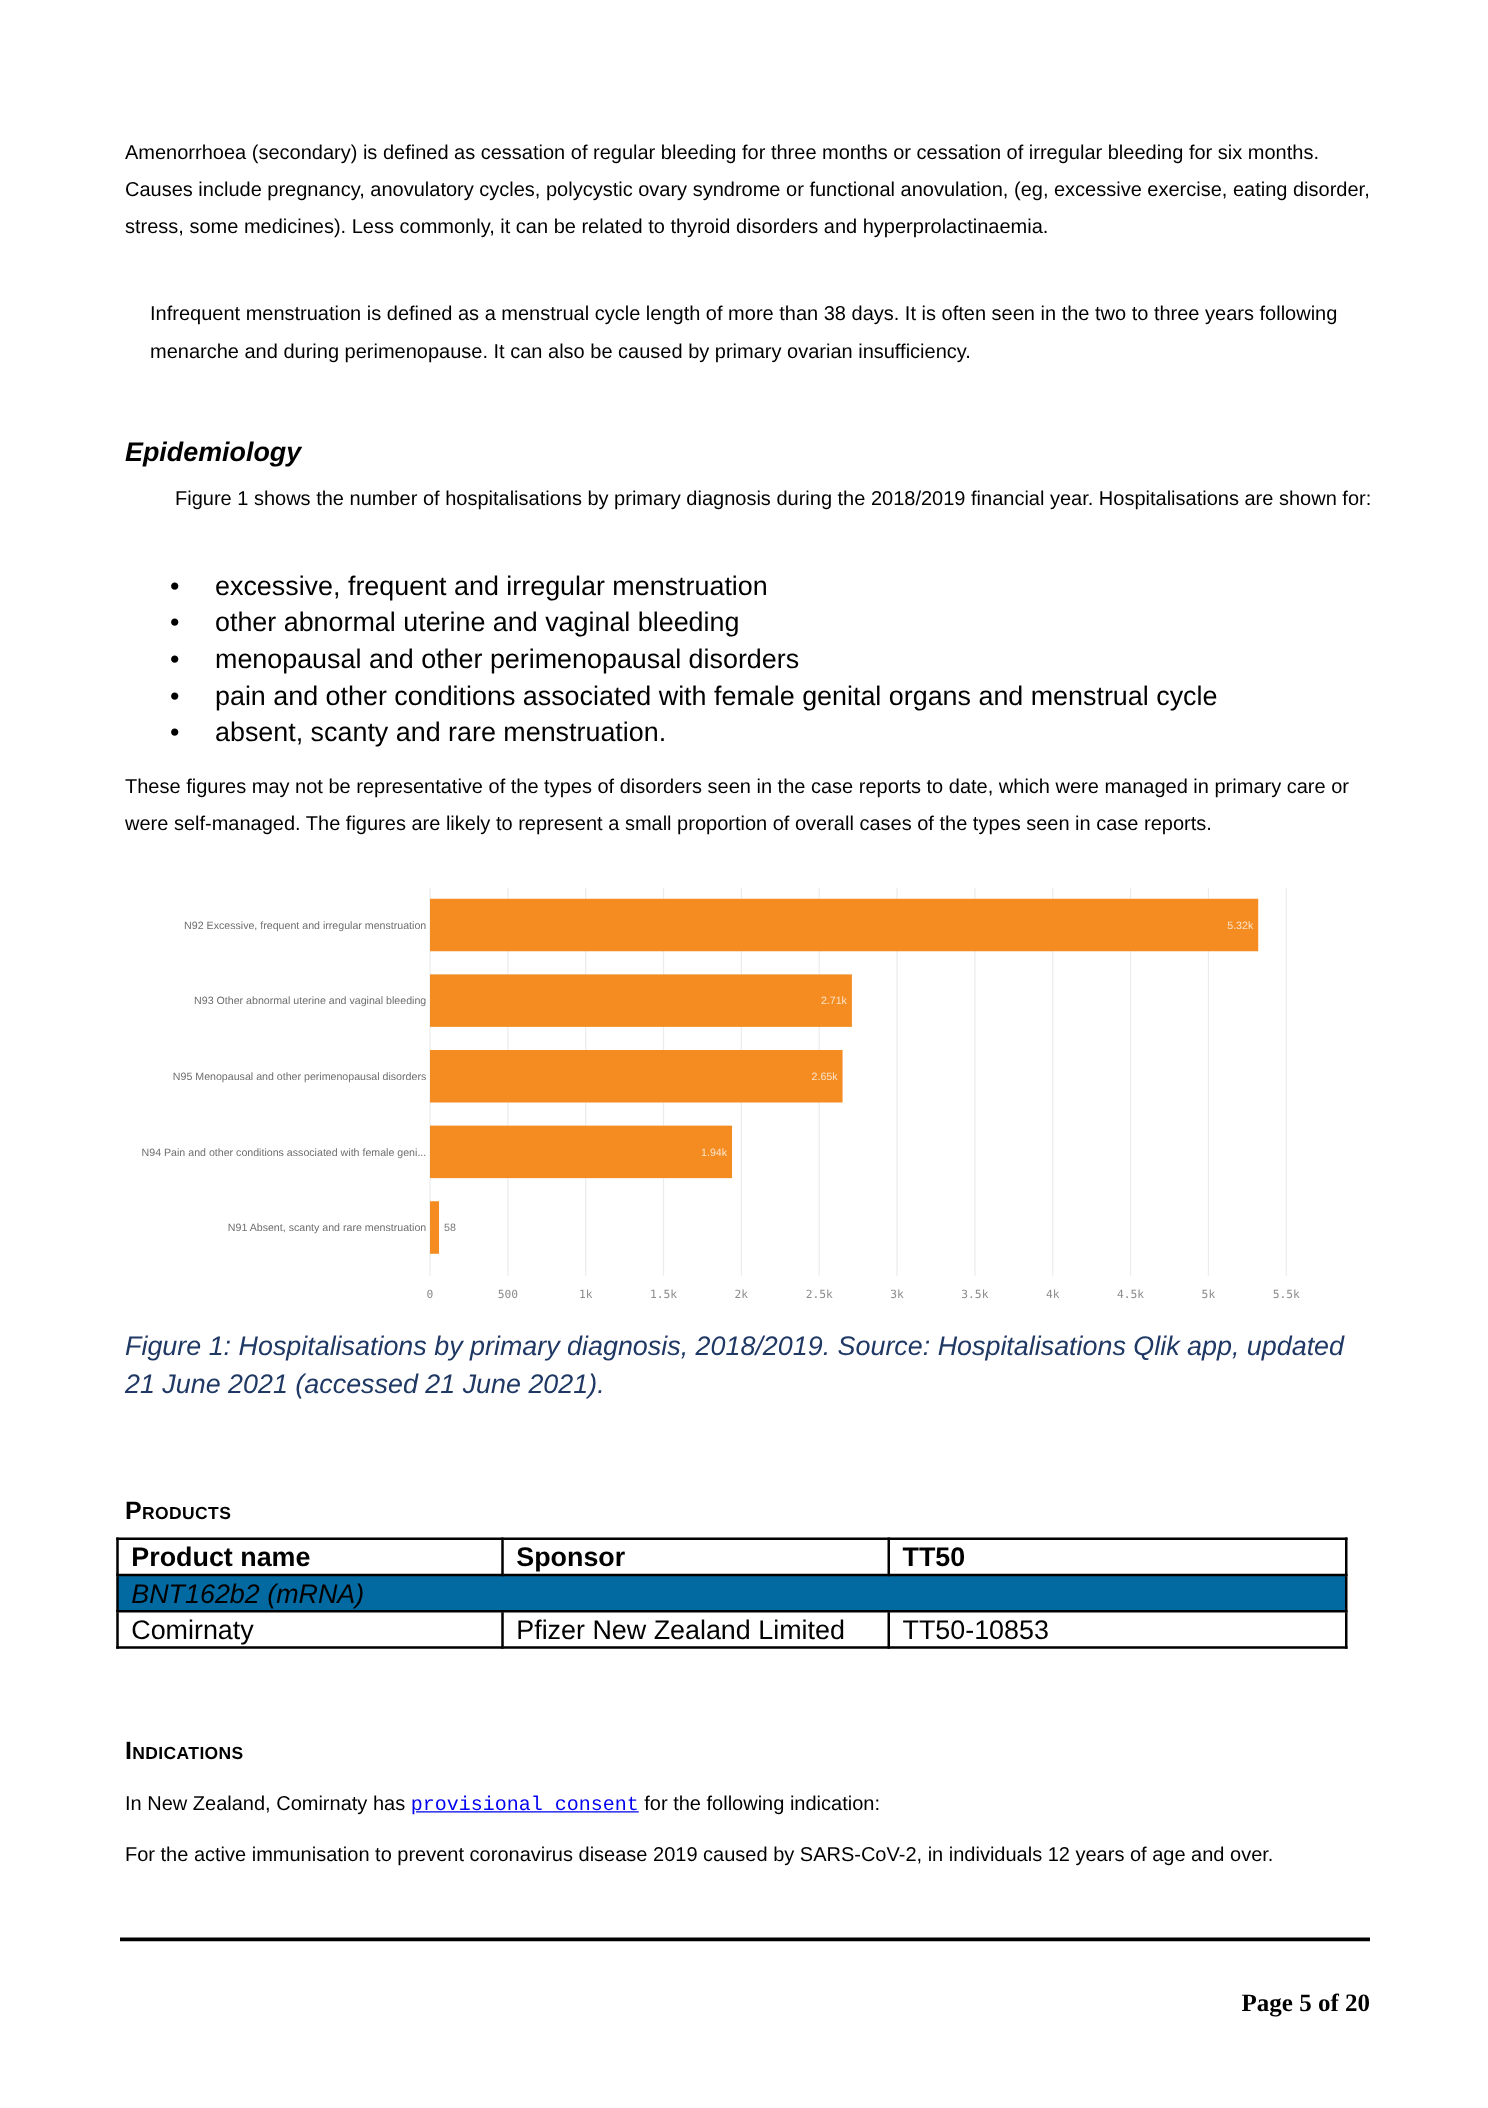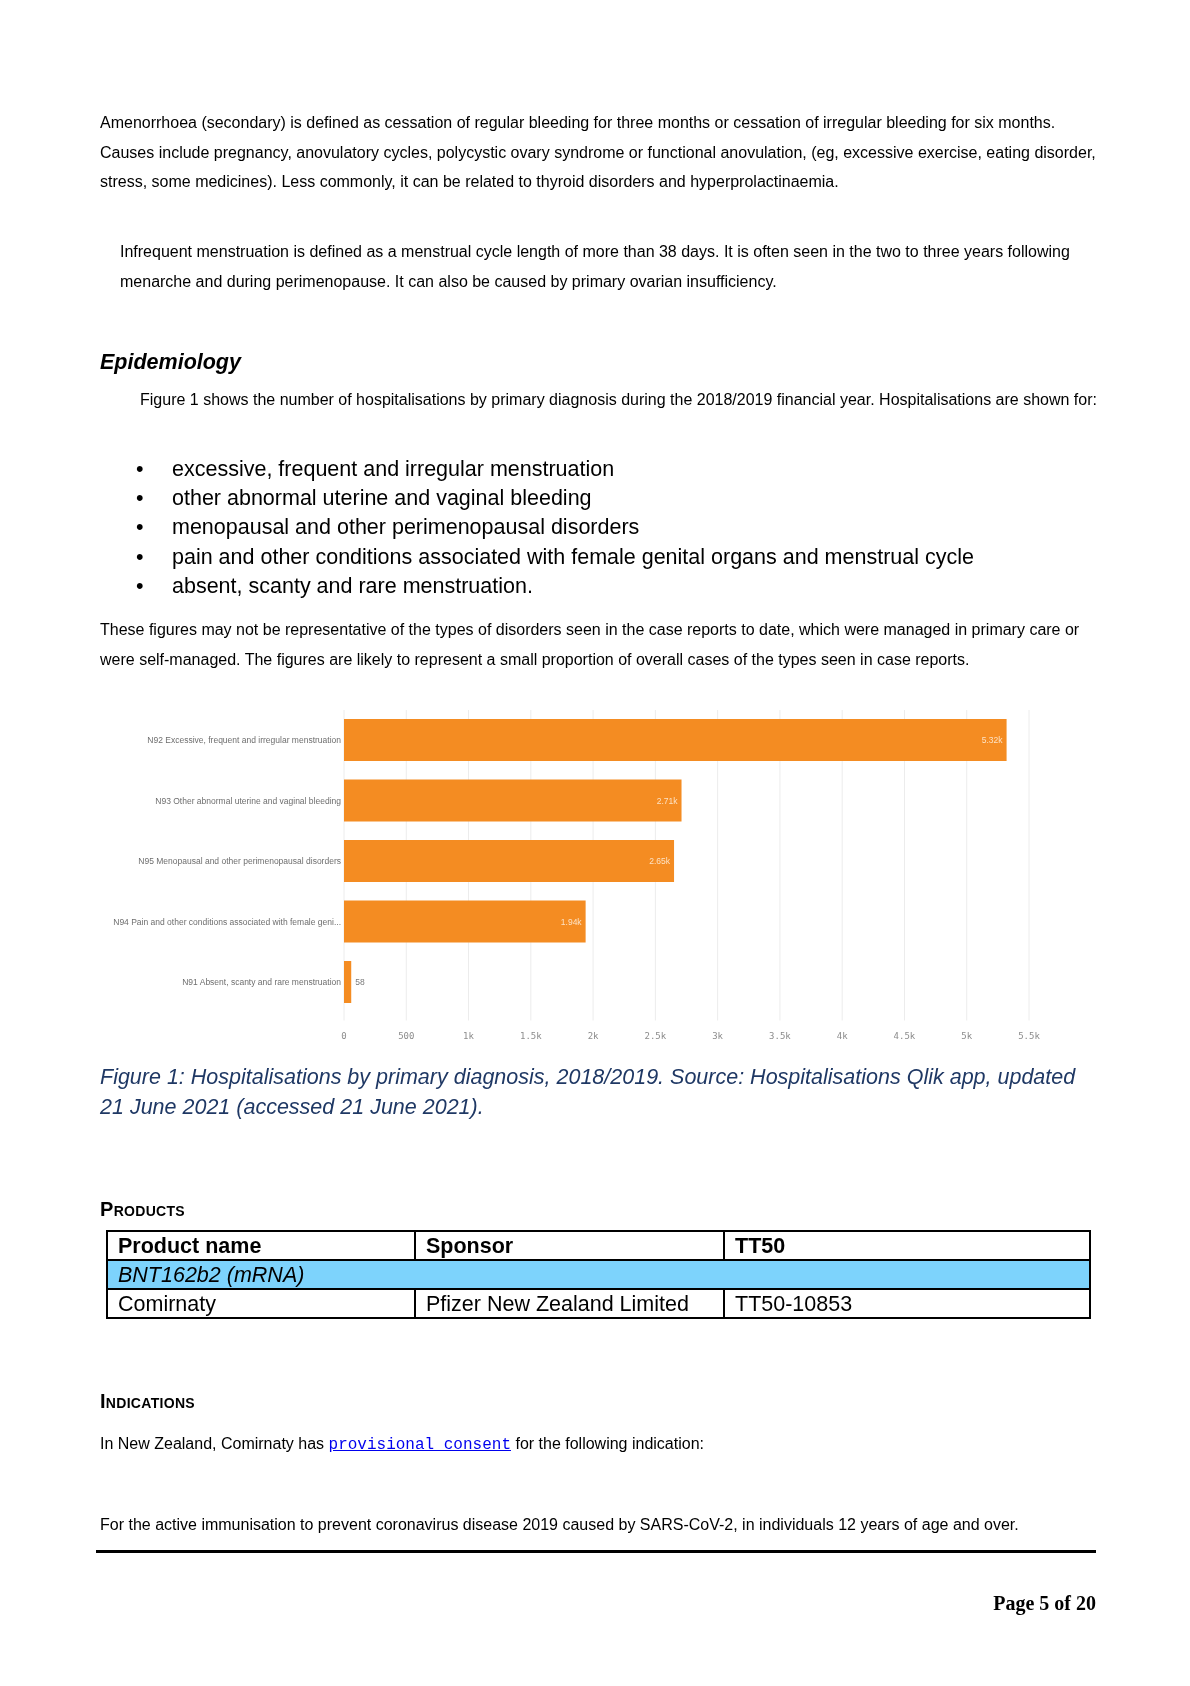--- a/index.html
+++ b/index.html
@@ -5,24 +5,24 @@
   html, body { margin:0; padding:0; background:#ffffff; }
   body { width:1190px; height:1686px; position:relative; overflow:hidden;
          font-family:"Liberation Sans", sans-serif; color:#000; }
   .para { position:absolute; left:100px; width:1000px; font-size:16px; line-height:29.5px; margin:0; }
   .heading-em { position:absolute; left:100px; font-size:21.5px; font-weight:bold; font-style:italic; margin:0; }
   ul.bullets { position:absolute; left:100px; top:455px; margin:0; padding:0; list-style:none; font-size:21.5px; line-height:29.2px; }
   ul.bullets li { position:relative; padding-left:72px; }
   ul.bullets li .dot { position:absolute; left:36px; top:0; }
   .caption { position:absolute; left:100px; top:1063px; width:1000px; font-size:21.5px; line-height:29.5px; font-style:italic; color:#1f3864; margin:0; }
   .smallcaps { position:absolute; left:100px; font-size:20px; font-weight:bold; font-variant:small-caps; letter-spacing:0.3px; margin:0;text-align:right; }
-  table.products { position:absolute; left:106px; top:1230px; width:985px; border-collapse:collapse; font-size:21.5px; }
+  table.products { position:absolute; left:93px; top:1230px; width:985px; border-collapse:collapse; font-size:21.5px; }
   table.products td, table.products th { border:2px solid #000; padding:0 10px; height:27px; text-align:left; vertical-align:middle; line-height:26px; }
   table.products th { font-weight:bold; }
-  table.products tr.group td { background:#7dd3fc; font-style:italic; }
+  table.products tr.group td { background:#0369a1; font-style:italic; }
   a.link { color:#0000ee; text-decoration:underline;font-family:Liberation Mono, monospace; }
   .rule { position:absolute; left:96px; top:1550px; width:1000px; height:3px; background:#000; }
   .page-num { position:absolute; right:94px; top:1592px; font-family:Liberation Serif, serif; font-weight:bold; font-size:20px; }
   #chart { position:absolute; left:90px; top:710px; width:960px; height:340px; }
   #chart text { font-family:"Liberation Sans", sans-serif; }
   #chart .tick { font-family:"DejaVu Sans Mono", monospace; }
 </style>
 </head>
 <body>
 
@@ -115,16 +115,16 @@
   <tr>
     <td>Comirnaty</td>
     <td>Pfizer New Zealand Limited</td>
     <td>TT50-10853</td>
   </tr>
 </tbody>
   </table>
 
 <h3 class="smallcaps" style="top:1390px;">Indications</h3>
 <p class="para" style="top:1429px;"><span>In New Zealand, Comirnaty has </span><a class="link" href="#">provisional consent</a><span> for the following indication:</span></p>
-<p class="para" style="top:1470px;margin-top:40px;">For the active immunisation to prevent coronavirus disease 2019 caused by SARS-CoV-2, in individuals 12 years of age and over.</p>
+<p class="para" style="top:1470px;">For the active immunisation to prevent coronavirus disease 2019 caused by SARS-CoV-2, in individuals 12 years of age and over.</p>
 
 <div class="rule"></div>
 <div class="page-num">Page 5 of 20</div>
 
 </body></html>

